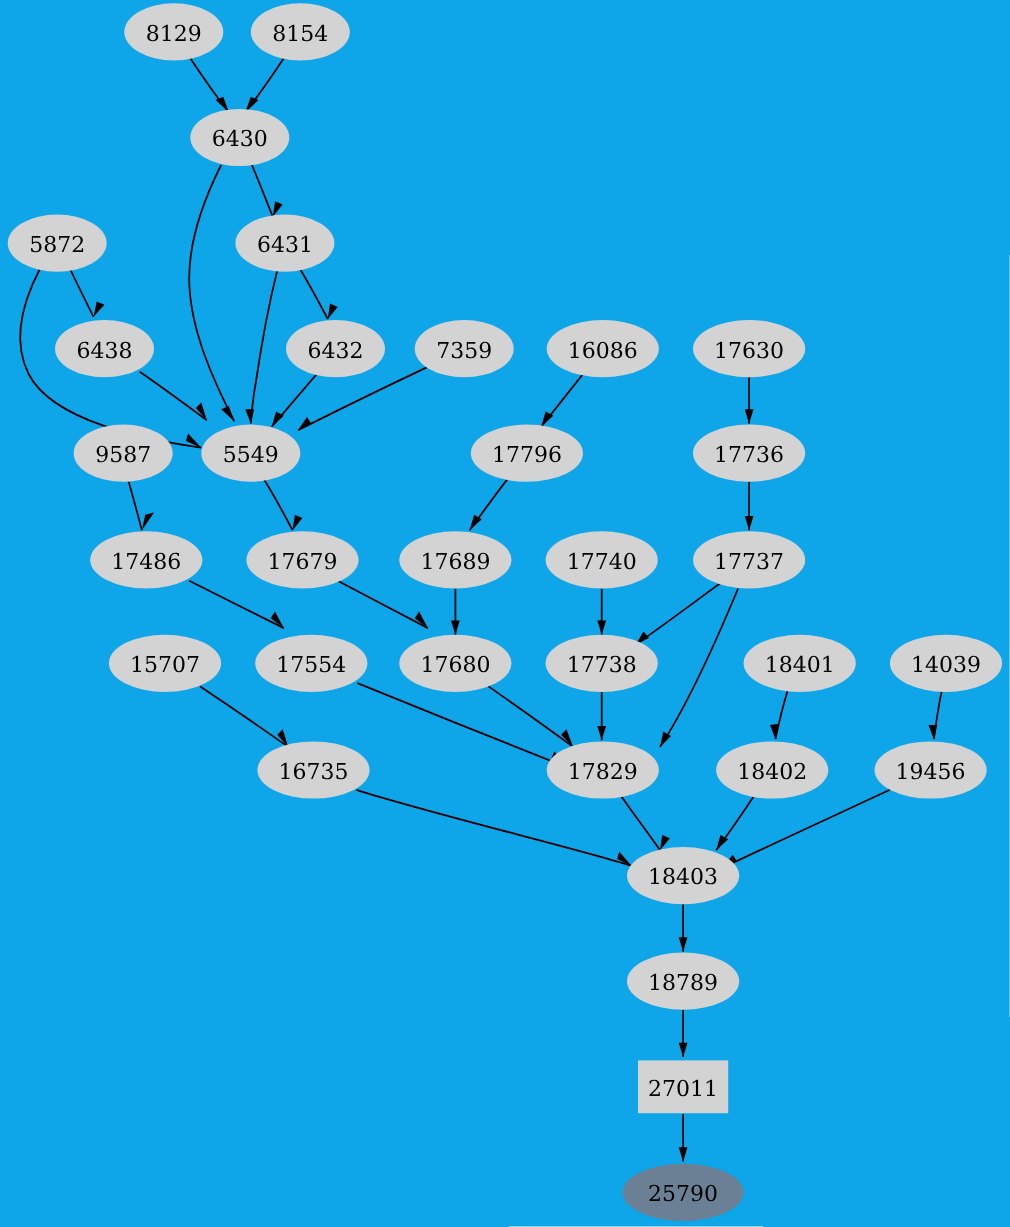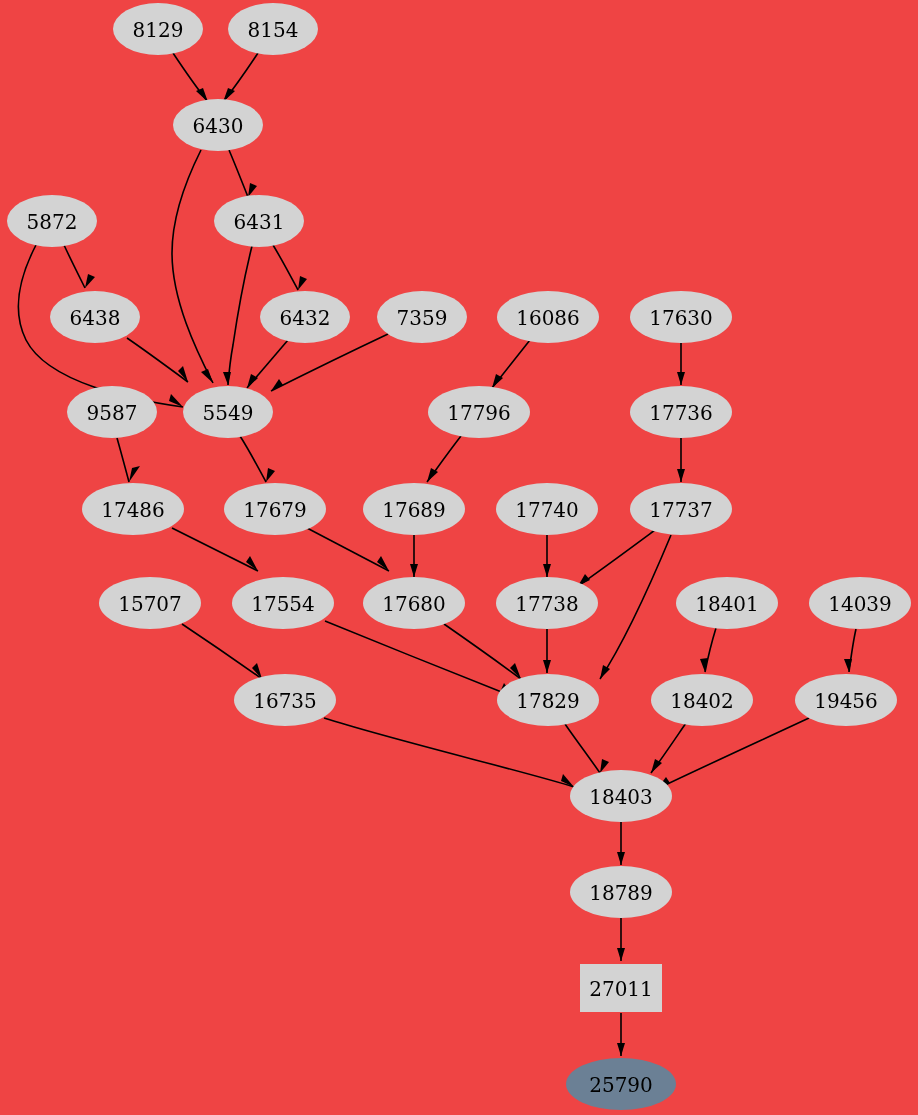--- a/index.html
+++ b/index.html
@@ -46,21 +46,21 @@
     stroke-width: 1.6px;
   }
   .edge-head {
     fill: #000000;
     stroke: none;
   }
 </style>
 </head>
 <body style="background: rgb(255, 255, 255);">
 
-<div id="graph-canvas" style="background: #ef4444;">
+<div id="graph-canvas" style="background: #0ea5e9;">
   <svg id="graph-svg" viewBox="0 0 918 1115" xmlns="http://www.w3.org/2000/svg">
     <g id="edges-layer">
         <g>
           <path class="edge-path" d="M173,53 C183,68 196,87 208,102" stroke="#000000"></path>
           <path class="edge-head" d="M208,102 L196,91 L203,88 Z" fill="#000000"></path>
         </g>
         <g>
           <path class="edge-path" d="M258,53 C248,68 235,87 223,102" stroke="#000000"></path>
           <path class="edge-head" d="M223,102 L228,88 L235,91 Z" fill="#000000"></path>
         </g>

